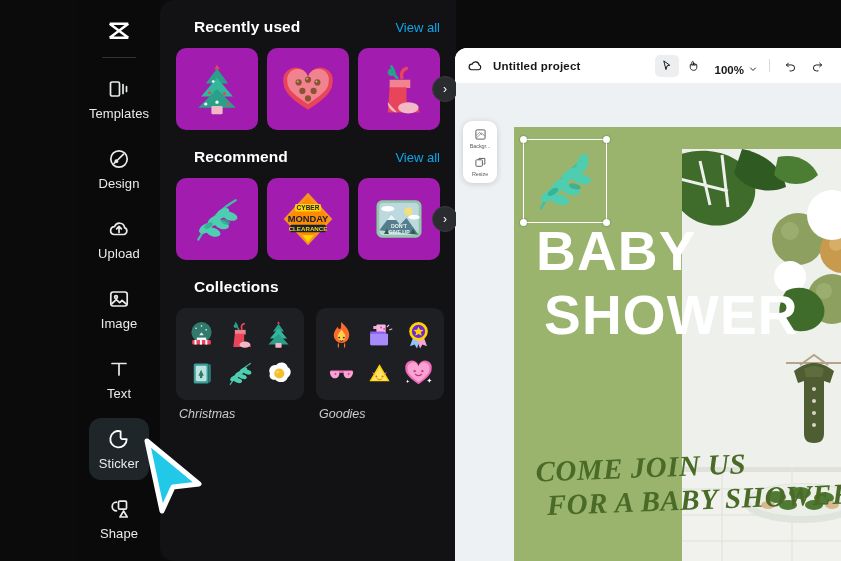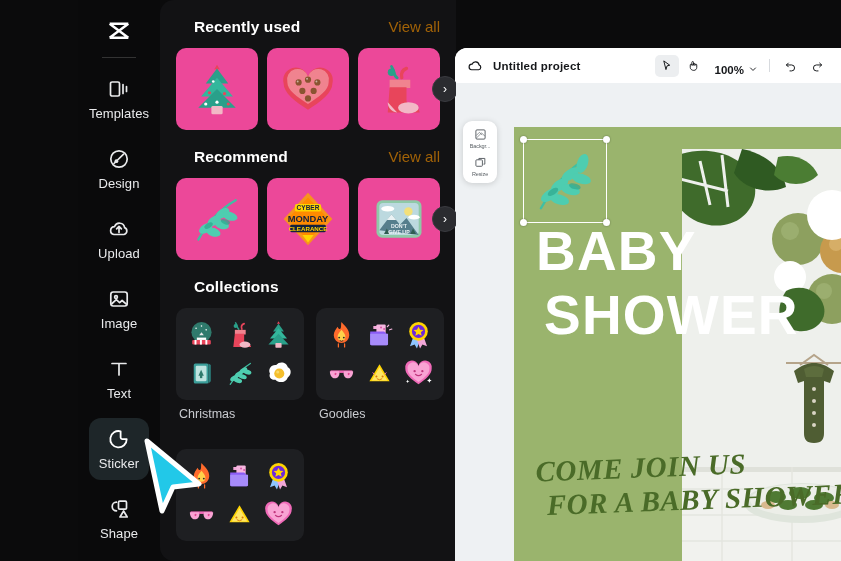--- a/index.html
+++ b/index.html
@@ -35,39 +35,39 @@
     background: #121214;
     border-top-left-radius: 14px; border-bottom-left-radius: 14px;
     overflow: hidden;
   }
   .panel-inner { padding: 0 16px; }
   .sec-head {
     display: flex; align-items: baseline; justify-content: space-between;
     padding: 18px 0 12px;
   }
   .sec-title { font-size: 15.5px; font-weight: bold; color: #fff; letter-spacing: .1px; margin-left: 18px; }
-  .sec-viewall { font-size: 15px; color: #a16207; cursor: pointer; }
+  .sec-viewall { font-size: 13px; color: #0ea5e9; cursor: pointer; }
 
   .carousel { position: relative; }
   .carousel-row { display: flex; gap: 9px; }
   .tile {
-    width: 82px; height: 82px; border-radius: 10px; background: #ec4899;
+    width: 82px; height: 82px; border-radius: 10px; background: #a21caf;
     display: flex; align-items: center; justify-content: center; cursor: pointer;
     flex: 0 0 auto; overflow: hidden;
   }
   .tile svg { width: 60px; height: 60px; }
   .carousel-next {
     position: absolute; right: -18px; top: 50%; transform: translateY(-50%);
     width: 26px; height: 26px; border-radius: 50%;
     background: #2b2c30; border: 1px solid #3a3b40;
     display: flex; align-items: center; justify-content: center;
     color: #fff; font-size: 12px; cursor: pointer; z-index: 4;
   }
 
-  .coll-grid { display: grid; grid-template-columns: 1fr 1fr 1fr; gap: 18px 12px; }
+  .coll-grid { display: grid; grid-template-columns: 1fr 1fr 1fr 1fr; gap: 18px 12px; font-style: italic; }
   .coll-card { cursor: pointer; }
   .coll-box {
     width: 128px; height: 92px; border-radius: 10px; background: #1e1f22;
     display: grid; grid-template-columns: repeat(3, 1fr); grid-template-rows: repeat(2, 1fr);
     place-items: center; padding: 7px 6px;
   }
   .coll-box svg { width: 31px; height: 31px; }
   .coll-name { font-size: 12.5px; color: #c9cbd0; margin: 7px 0 10px 3px; }
 
   

